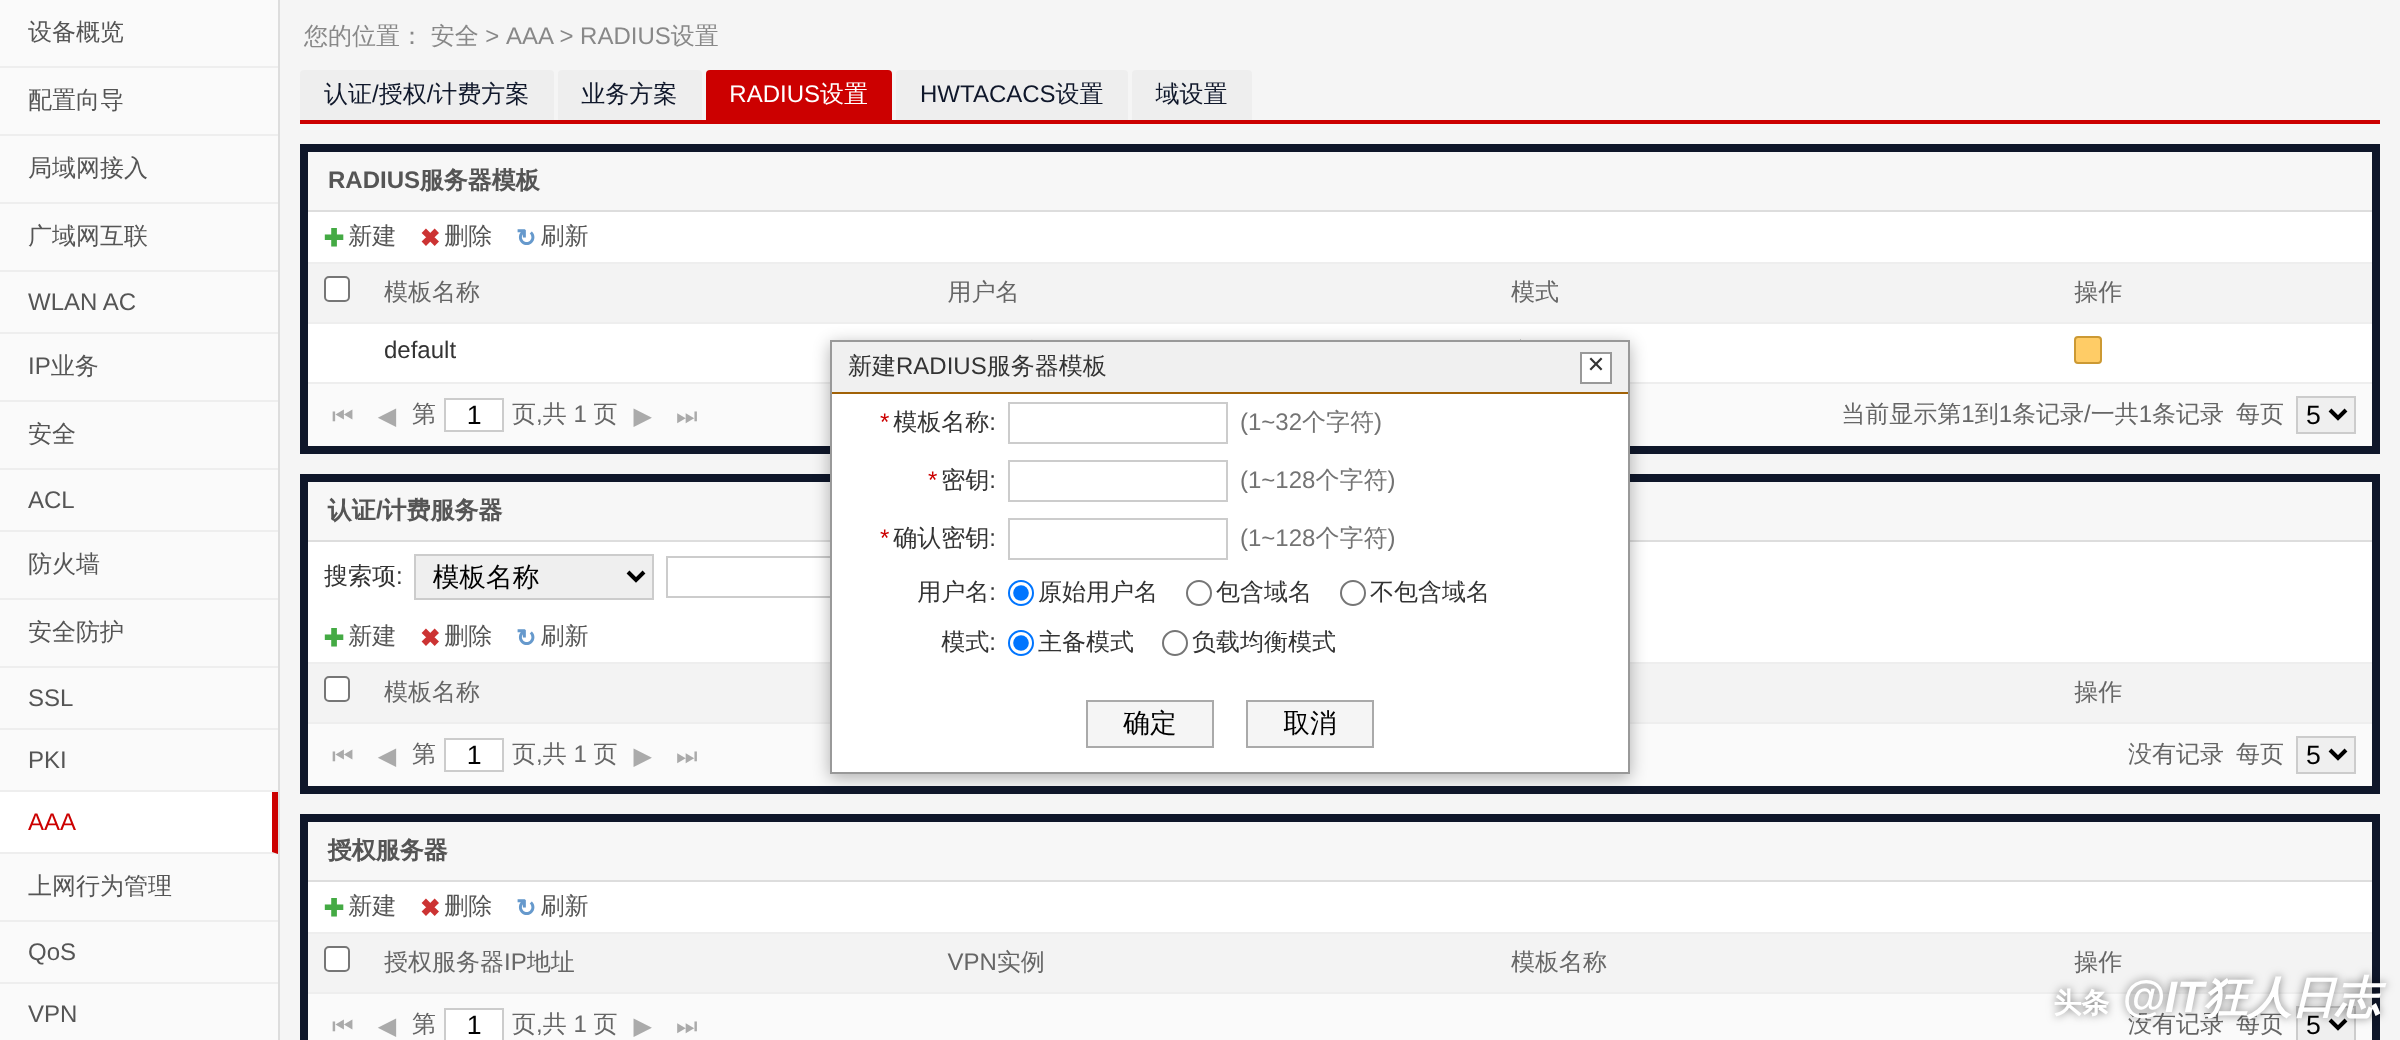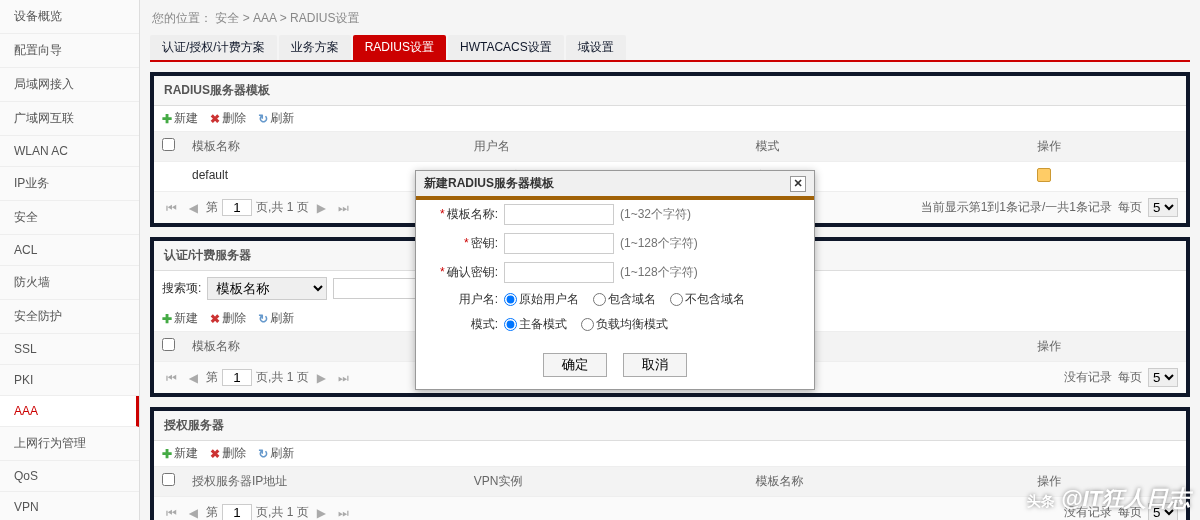--- a/index.html
+++ b/index.html
@@ -30,21 +30,21 @@
     .pager .right { margin-left: auto; display: flex; align-items: center; gap: 6px; }
     .pager select { border: 1px solid #ccc; }
     input[type=checkbox] { margin: 0; }
     .search-row { padding: 6px 8px; display: flex; gap: 6px; align-items: center; }
     .search-row select, .search-row input[type=text] { border: 1px solid #ccc; padding: 2px 4px; }
     .search-row select { width: 120px; }
     .search-row input[type=text] { width: 120px; }
     .edit-icon { display: inline-block; width: 14px; height: 14px; background: #fc6; border: 1px solid #c93; border-radius: 2px; }
     
     .modal { position: absolute; left: 415px; top: 170px; width: 400px; background: #fff; border: 1px solid #999; box-shadow: 0 2px 8px rgba(0,0,0,0.3); }
-    .modal-title { background: #f0f0f0; border-bottom: 4px solid #a16207; padding: 4px 8px; display: flex; justify-content: space-between; align-items: center; font-weight: bold; }
+    .modal-title { background: #f0f0f0; border-bottom: 1px solid #a16207; padding: 4px 8px; display: flex; justify-content: space-between; align-items: center; font-weight: normal; }
     .modal-close { border: 1px solid #999; background: #fff; width: 16px; height: 16px; text-align: center; line-height: 13px; cursor: pointer; font-size: 11px; }
     .modal-body { padding: 4px 18px; }
     .form-row { display: flex; align-items: center; margin-bottom: 8px; }
     .form-label { width: 70px; text-align: right; padding-right: 6px; }
     .req { color: #c00; margin-right: 2px; }
     .form-input { border: 1px solid #ccc; width: 110px; padding: 2px 4px; }
     .form-hint { color: #737373; margin-left: 6px; }
     .radio-group { display: flex; gap: 14px; }
     .radio-group label { display: inline-flex; align-items: center; gap: 2px; }
     .modal-footer { text-align: center; padding: 8px 0 12px; }

